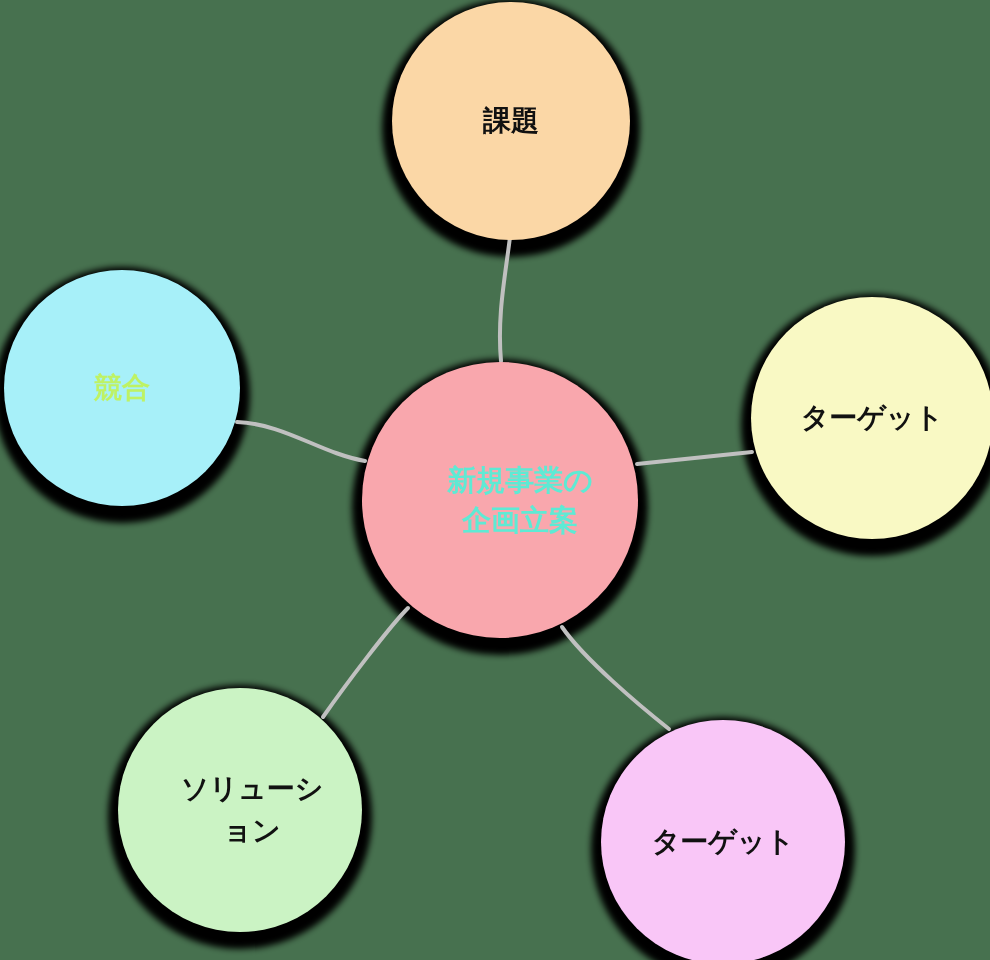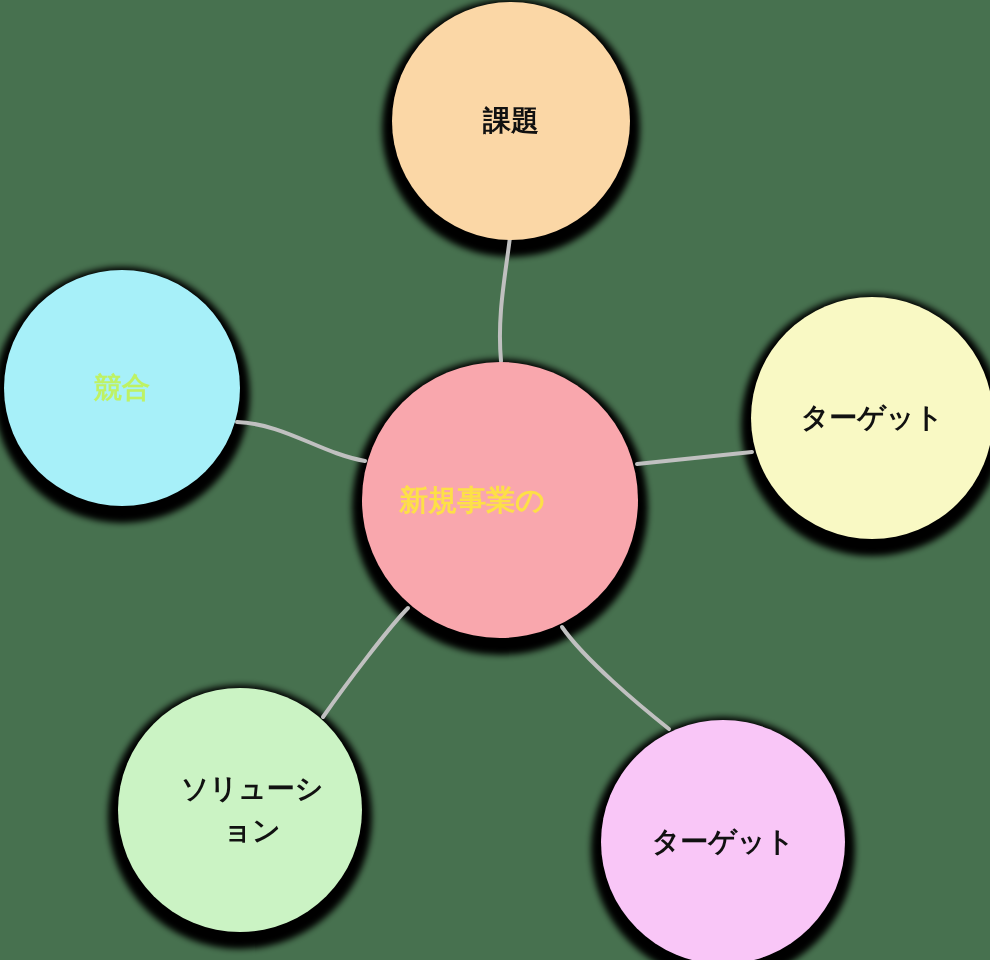--- a/index.html
+++ b/index.html
@@ -58,22 +58,23 @@
     <g id="layer-fills">
         <circle cx="500" cy="500" r="138" fill="#F9A7AD"></circle>
         <circle cx="511" cy="121" r="119" fill="#FBD7A6"></circle>
         <circle cx="872" cy="418" r="121" fill="#F9F9C4"></circle>
         <circle cx="723" cy="842" r="122" fill="#F9C6F7"></circle>
         <circle cx="240" cy="810" r="122" fill="#CBF3C4"></circle>
         <circle cx="122" cy="388" r="118" fill="#A7F0F9"></circle>
       </g>
   </svg>
   <div id="labels">
-      <div class="node-label center-label" style="left: 472px; top: 500px; color: #fde047;">
+      <div class="node-label center-label" style="left: 520px; top: 500px; color: #5eead4;">
         <div>新規事業の</div>
+        <div>企画立案</div>
       </div>
       <div class="node-label" style="left: 511px; top: 121px; color: rgb(17, 17, 17);"><span>課題</span></div>
       <div class="node-label" style="left: 872px; top: 418px; color: rgb(17, 17, 17);"><span>ターゲット</span></div>
       <div class="node-label" style="left: 723px; top: 842px; color: rgb(17, 17, 17);"><span>ターゲット</span></div>
       <div class="node-label wrap" style="left: 240px; top: 810px; color: rgb(17, 17, 17); width: 150px;"><span>ソリューション</span></div>
       <div class="node-label" style="left: 122px; top: 388px; color: #bef264;"><span>競合</span></div>
     </div>
 </div>
 
 </body></html>

